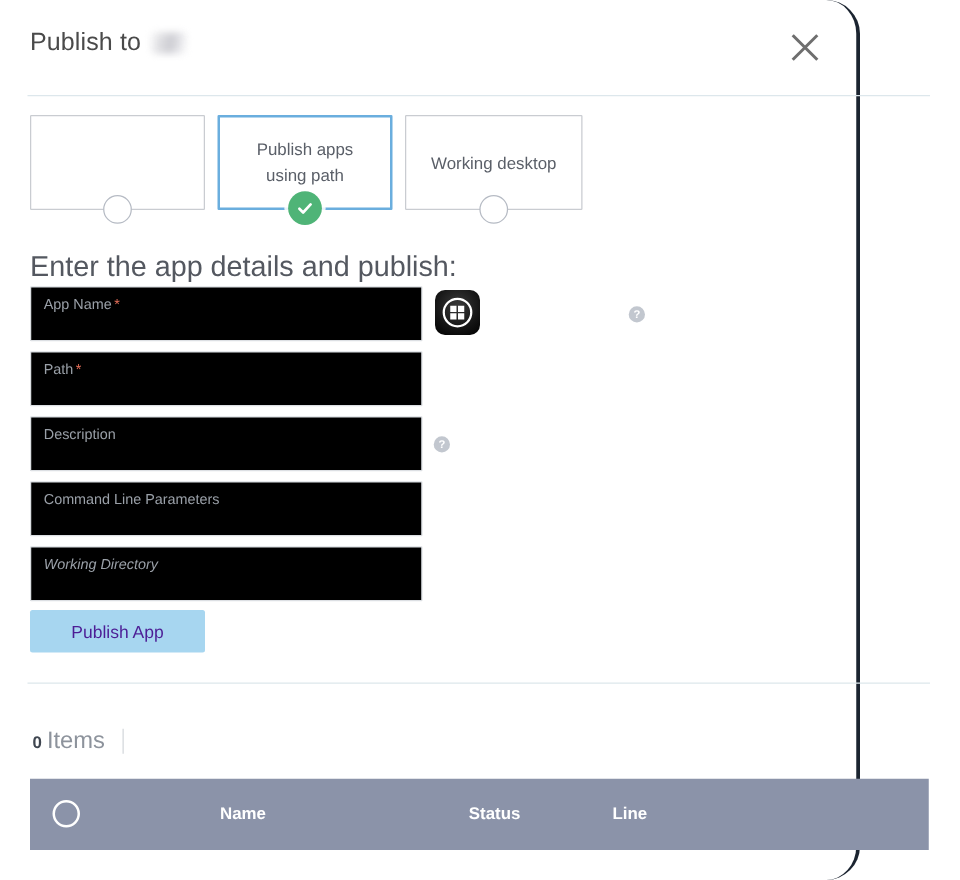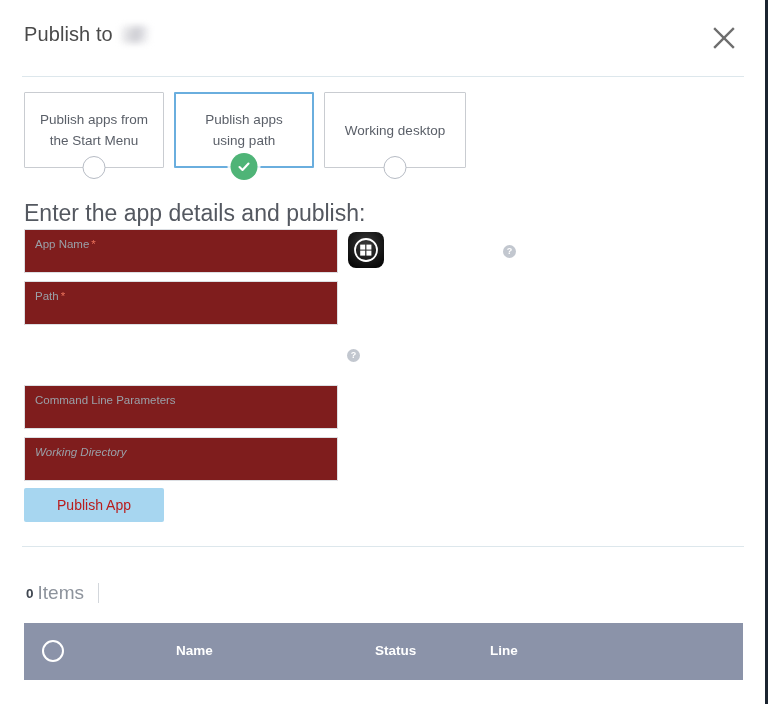--- a/index.html
+++ b/index.html
@@ -5,23 +5,24 @@
   * { box-sizing: border-box; }
   html, body {
     margin: 0; padding: 0;
     width: 768px; height: 704px;
     background: #ffffff;
     font-family: "Liberation Sans", sans-serif;
     overflow: hidden;
   }
   #app {
     position: relative;
-    width: 768px; height: 704px;
+    width: 688px; height: 704px;
     background: #ffffff;
     border-right: 3px solid #1b2430;
+    border-radius: 27px;
   }
 
   
   .dlg-title {
     position: absolute;
     left: 24px; top: 23px;
     font-size: 20px;
     color: #4a4a4a;
     font-weight: 400;
     letter-spacing: .1px;
@@ -112,21 +113,21 @@
     font-size: 23px;
     color: #545860;
     font-weight: 400;
   }
   .field {
     position: absolute;
     left: 24px;
     width: 314px;
     height: 44px;
     border: 1px solid #dcdfe3;
-    background: #7f1d1d;
+    background: #000000;
     border-radius: 1px;
     cursor: text;
   }
   .field .ph {
     position: absolute;
     left: 10px; top: 8px;
     font-size: 11.5px;
     color: #9aa0a8;
     white-space: nowrap;
   }
@@ -177,21 +178,21 @@
   #help-icon-1 { left: 503px; top: 245px; }
   #help-icon-2 { left: 347px; top: 349px; }
 
   .publish-btn {
     position: absolute;
     left: 24px; top: 488px;
     width: 140px; height: 34px;
     background: #a7d6f0;
     border: none;
     border-radius: 2px;
-    color: #b91c1c;
+    color: #4c1d95;
     font-size: 14px;
     font-family: "Liberation Sans", sans-serif;
     cursor: default;
   }
 
   .mid-divider {
     position: absolute;
     left: 22px; top: 546px;
     width: 722px; height: 1px;
     background: #dde7ec;
@@ -258,22 +259,20 @@
         <line x1="22" y1="4" x2="4" y2="22" stroke="#6e6e6e" stroke-width="2.4" stroke-linecap="square"></line>
       </svg>
     </span>
   </button>
 
   <div class="top-divider"></div>
 
   <div class="cards">
 
     <div class="card" id="card0">
-      <span class="lbl">Publish apps from
-the Start Menu</span>
       <span class="card-knob"></span>
     </div>
 
     <div class="card selected" id="card1">
       <span class="lbl">Publish apps
 using path</span>
       <span class="card-knob">
         <svg width="15" height="15" viewBox="0 0 15 15">
           <polyline points="3,8 6,11 12,4.5" fill="none" stroke="#ffffff" stroke-width="2.1" stroke-linecap="round" stroke-linejoin="round"></polyline>
         </svg>
@@ -290,20 +289,23 @@
   <div class="section-title">Enter the app details and publish:</div>
 
   <div class="field" id="f-appname">
     <span class="ph"><span>App Name</span><span class="req">*</span></span>
   </div>
 
   <div class="field" id="f-path">
     <span class="ph"><span>Path</span><span class="req">*</span></span>
   </div>
 
+  <div class="field" id="f-desc">
+    <span class="ph">Description</span>
+  </div>
 
   <div class="field" id="f-cmd">
     <span class="ph">Command Line Parameters</span>
   </div>
 
   <div class="field" id="f-wdir">
     <span class="ph">Working Directory</span>
   </div>
 
   <div class="app-icon">

